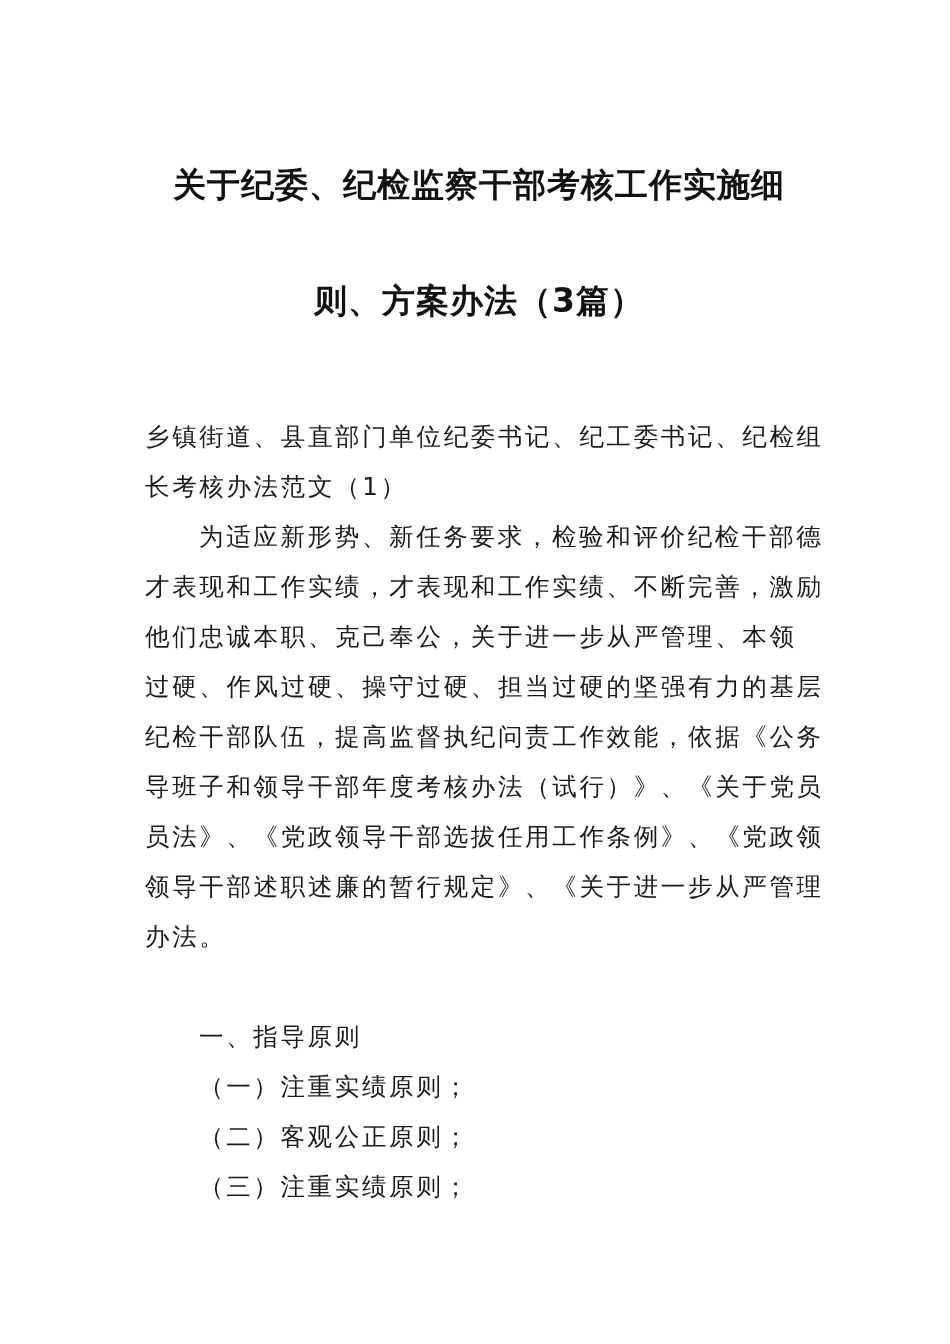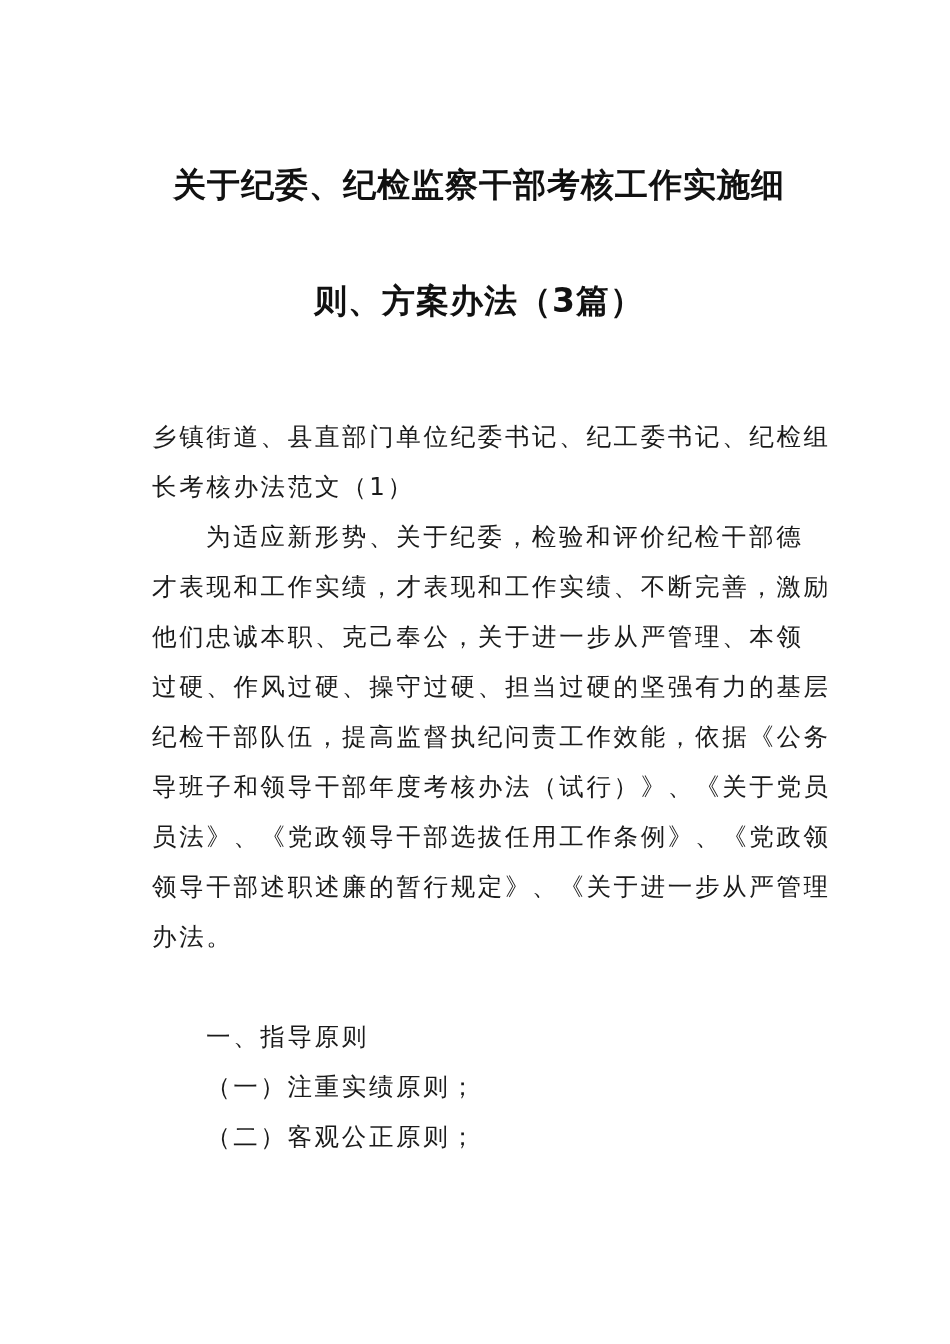--- a/index.html
+++ b/index.html
@@ -34,21 +34,21 @@
       letter-spacing: 1px;
       line-height: 40px;
       color: #111111;
       margin: 4px;
     }
     .title.l1 { top: 161px; }
     .title.l2 { top: 277px; }
 
     .body-text {
       position: absolute;
-      left: 152px;
+      left: 145px;
       width: 662px;
       font-family: "DejaVu Sans", sans-serif;
       font-size: 24.5px;
       letter-spacing: 2.65px;
       line-height: 50px;
       color: #1a1a1a;
       text-align: justify;
       text-align-last: left;
       word-break: break-all;
       margin: 0;
@@ -72,33 +72,34 @@
 
   <h1 class="title l1">关于纪委、纪检监察干部考核工作实施细</h1>
   <h1 class="title l2">则、方案办法（3篇）</h1>
 
   <div class="body-text subtitle">
     <span class="line">乡镇街道、县直部门单位纪委书记、纪工委书记、纪检组</span>
     <span class="line">长考核办法范文（1）</span>
   </div>
 
   <div class="body-text para">
-    <span class="line indent2">为适应新形势、关于纪委，检验和评价纪检干部德</span>
+    <span class="line indent2">为适应新形势、新任务要求，检验和评价纪检干部德</span>
     <span class="line">才表现和工作实绩，才表现和工作实绩、不断完善，激励</span>
     <span class="line">他们忠诚本职、克己奉公，关于进一步从严管理、本领</span>
     <span class="line">过硬、作风过硬、操守过硬、担当过硬的坚强有力的基层</span>
     <span class="line">纪检干部队伍，提高监督执纪问责工作效能，依据《公务</span>
     <span class="line">导班子和领导干部年度考核办法（试行）》、《关于党员</span>
     <span class="line">员法》、《党政领导干部选拔任用工作条例》、《党政领</span>
     <span class="line">领导干部述职述廉的暂行规定》、《关于进一步从严管理</span>
     <span class="line">办法。</span>
   </div>
 
   <div class="body-text heading1">
     <span class="line">一、指导原则</span>
   </div>
 
   <div class="body-text item-list">
     <span class="line item">（一）注重实绩原则；</span>
     <span class="line item">（二）客观公正原则；</span>
+    <span class="line item">（三）注重实绩原则；</span>
   </div>
 
 </div>
 
 </body></html>

